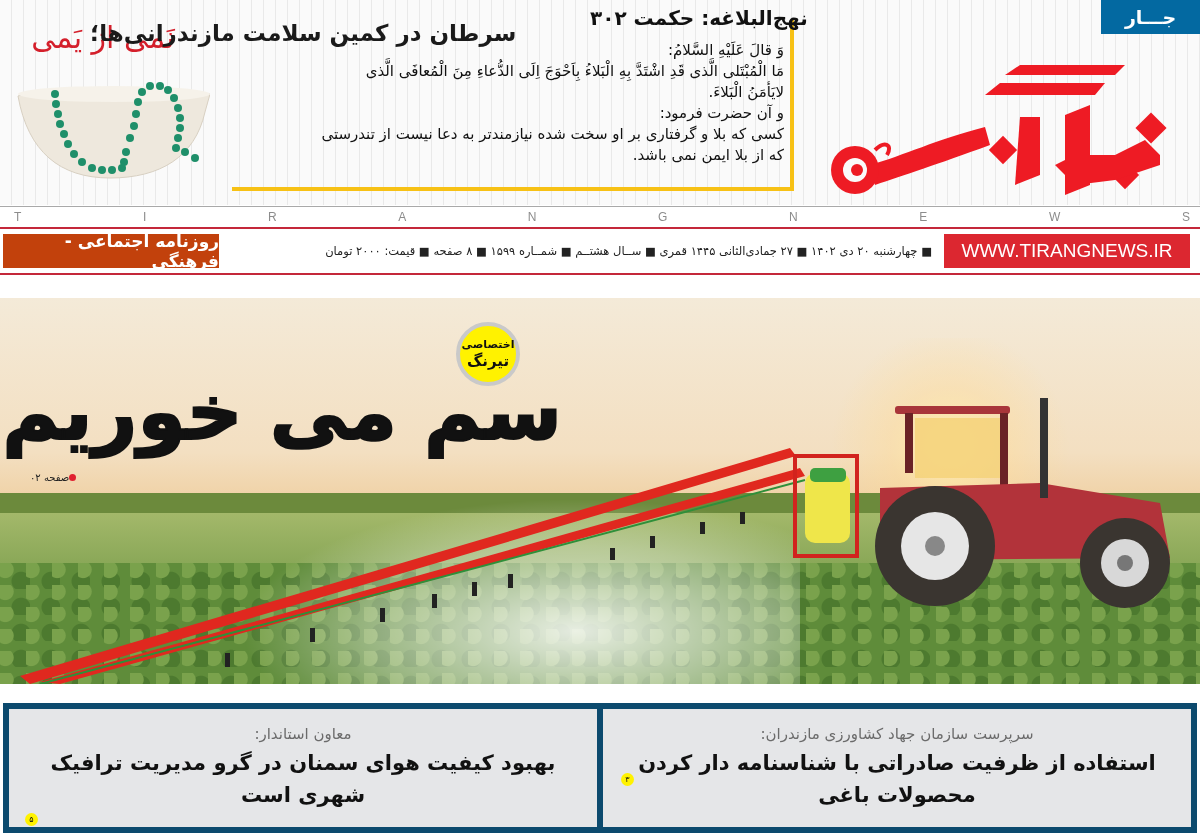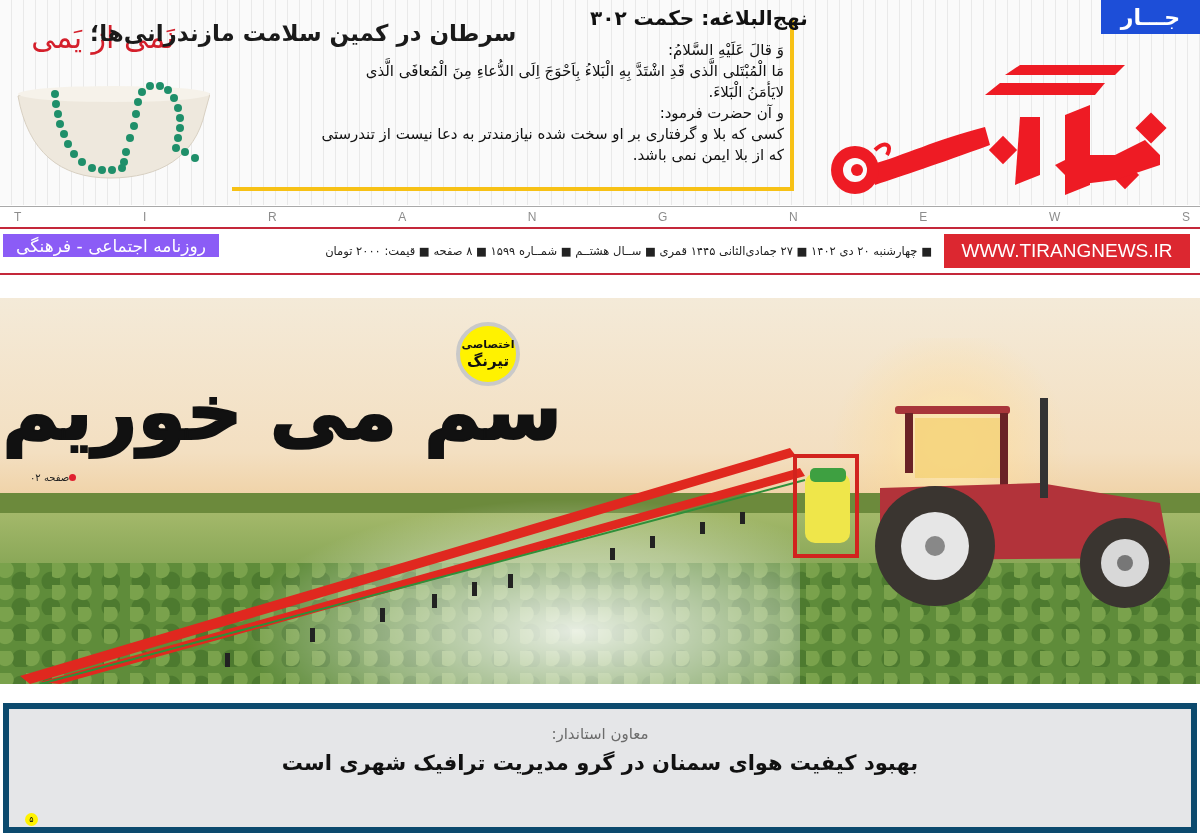--- a/index.html
+++ b/index.html
@@ -9,21 +9,21 @@
   
   .masthead {
     position: absolute; left: 0; top: 0; width: 1200px; height: 205px;
     background-color: #fafafa;
     background-image: repeating-linear-gradient(90deg, #fafafa 0px, #fafafa 11px, #e9e9e9 11px, #e9e9e9 12px);
   }
 
   
   .jar-tag {
     position: absolute; left: 1101px; top: 0; width: 99px; height: 34px;
-    background: #1d4ed8; color: #ffffff; font-weight: bold; font-size: 22px;
+    background: #0369a1; color: #ffffff; font-weight: bold; font-size: 19px;
     display: flex; align-items: center; justify-content: center; direction: rtl;
     clip-path: polygon(0 0, 100% 0, 100% 100%, 92% 100%, 92% 100%, 0 100%);
   }
   .logo {
     position: absolute; left: 815px; top: 45px; width: 360px; height: 150px;
   }
 
   
   .hekmat-box {
     position: absolute; left: 232px; top: 20px; width: 562px; height: 171px;
@@ -54,23 +54,23 @@
   .letters {
     position: absolute; left: 0; top: 207px; width: 1200px; height: 20px;
     display: flex; justify-content: space-between; padding: 0 10px 0 14px;
     font-size: 12px; color: #8c8c8c; font-family: "Liberation Sans", sans-serif;
   }
   .letters span { line-height: 20px; }
   .strip-red { position: absolute; left: 0; top: 227px; width: 1200px; height: 2px; background: #c4283a; }
 
   
   .type-badge {
-    position: absolute; left: 3px; top: 234px; width: 216px; height: 23px; background: #8b5cf6;
+    position: absolute; left: 3px; top: 234px; width: 216px; height: 34px; background: #c2410c;
     color: #fff; font-size: 17px; direction: rtl; display: flex; align-items: center; justify-content: center;
-    font-weight: normal;
+    font-weight: bold;
   }
   .meta-row {
     position: absolute; left: 262px; top: 236px; width: 670px; height: 30px;
     direction: rtl; text-align: right; font-size: 11.5px; color: #222; line-height: 30px; white-space: nowrap;
   }
   .meta-row span { margin-left: 0; }
   .url-badge {
     position: absolute; left: 944px; top: 234px; width: 246px; height: 34px; background: #dc2730;
     color: #fff; font-size: 19px; display: flex; align-items: center; justify-content: center;
     font-family: "Liberation Sans", sans-serif;
@@ -286,17 +286,22 @@
   <span class="l2">تیرنگ</span>
 </div>
 <div class="hero-title">سم می خوریم؟!</div>
 <div class="page-ref">
   <span class="dot"></span>
   <span>صفحه ۰۲</span>
 </div>
 
 <div class="bottom-row" style="direction: rtl;">
   <div class="news-box">
+    <div class="kicker">سرپرست سازمان جهاد کشاورزی مازندران:</div>
+    <div class="headline">استفاده از ظرفیت صادراتی با شناسنامه دار کردن محصولات باغی</div>
+    <div class="page-num" style="left: 18px; top: 64px;">۳</div>
+  </div>
+  <div class="news-box">
     <div class="kicker">معاون استاندار:</div>
     <div class="headline">بهبود کیفیت هوای سمنان در گرو مدیریت ترافیک شهری است</div>
     <div class="page-num" style="left: 16px; top: 104px;">۵</div>
   </div>
 </div>
 
 </body></html>

